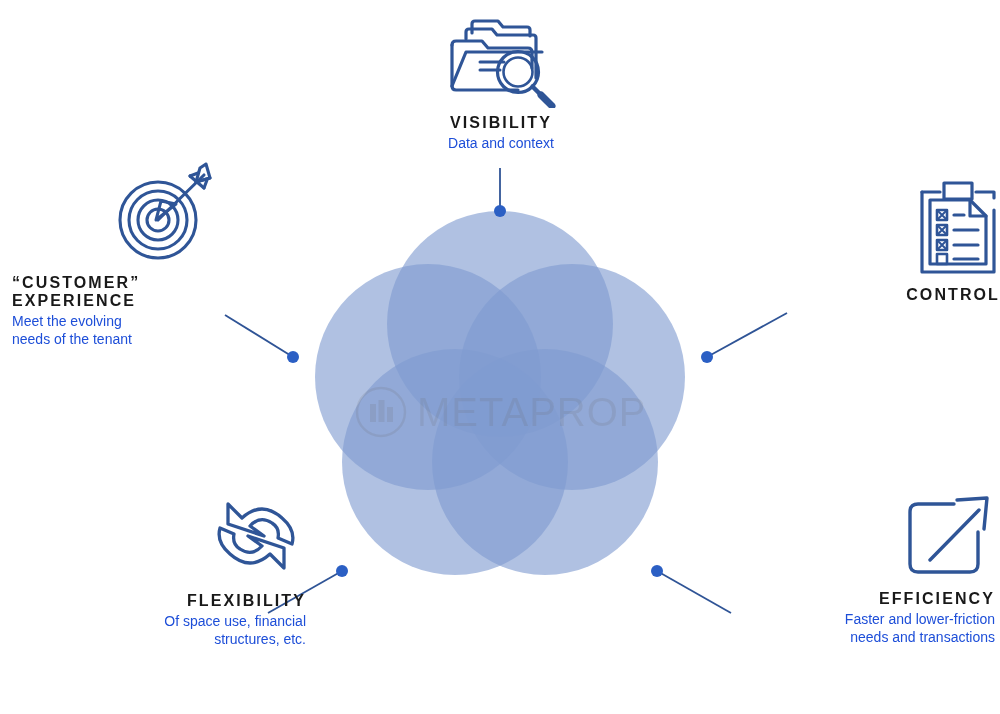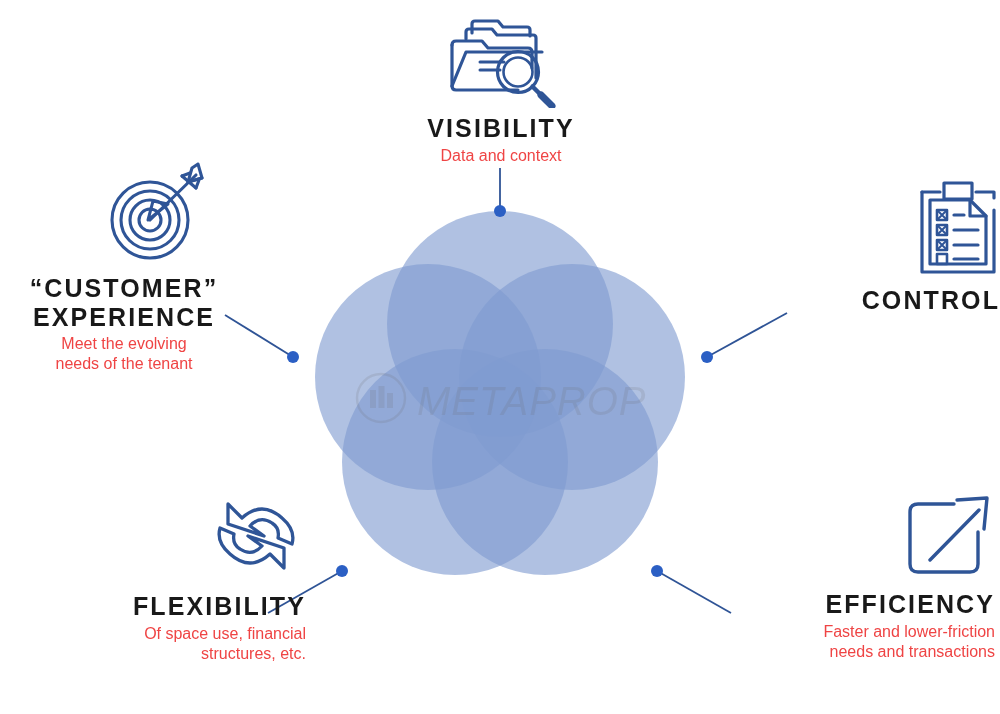--- a/index.html
+++ b/index.html
@@ -36,31 +36,31 @@
   .node {
     position: absolute;
     width: 260px;
   }
   .node .icon-wrap {
     display: block;
     line-height: 0;
   }
   .node .title {
     font-weight: bold;
-    font-size: 25px;
+    font-size: 16px;
     letter-spacing: 2.1px;
     color: #191919;
     line-height: 1.14;
     white-space: pre-line;
     margin: 0;
   }
   .node .desc {
-    font-size: 16px;
+    font-size: 14px;
     line-height: 1.27;
-    color: #ef4444;
+    color: #1d4ed8;
     white-space: pre-line;
     margin: 3px 0 0 0;
   }
 
   
   #node-visibility {
     left: 370px;
     top: 12px;
     width: 262px;
     text-align: center;
@@ -90,41 +90,40 @@
     left: 40px;
     top: 492px;
     width: 266px;
     text-align: right;
   }
   #node-flexibility .icon-wrap { margin-left: 95px; }
   #node-flexibility .title { margin-top: 10px; margin-left: 60px; }
   #node-flexibility .desc { margin-left: 40px; }
 
   #node-customer {
-    left: 4px;
+    left: 12px;
     top: 160px;
     width: 240px;
-    text-align: center;
+    text-align: left;
   }
   #node-customer .icon-wrap { text-align: right; padding-right: 32px; }
   #node-customer .title { margin-top: 10px; }
 
   
   #watermark {
     position: absolute;
     left: 355px;
-    top: 368px;
+    top: 384px;
     width: 300px;
     height: 56px;
     display: flex;
-    align-items: flex-end;
+    align-items: center;
     gap: 10px;
     opacity: 0.16;
     pointer-events: none;
-    font-style: italic;
   }
   #watermark .wm-text {
     font-size: 40px;
     letter-spacing: 1px;
     color: #6b6b6b;
     font-family: "Liberation Sans", sans-serif;
   }
 </style>
 </head>
 <body>

